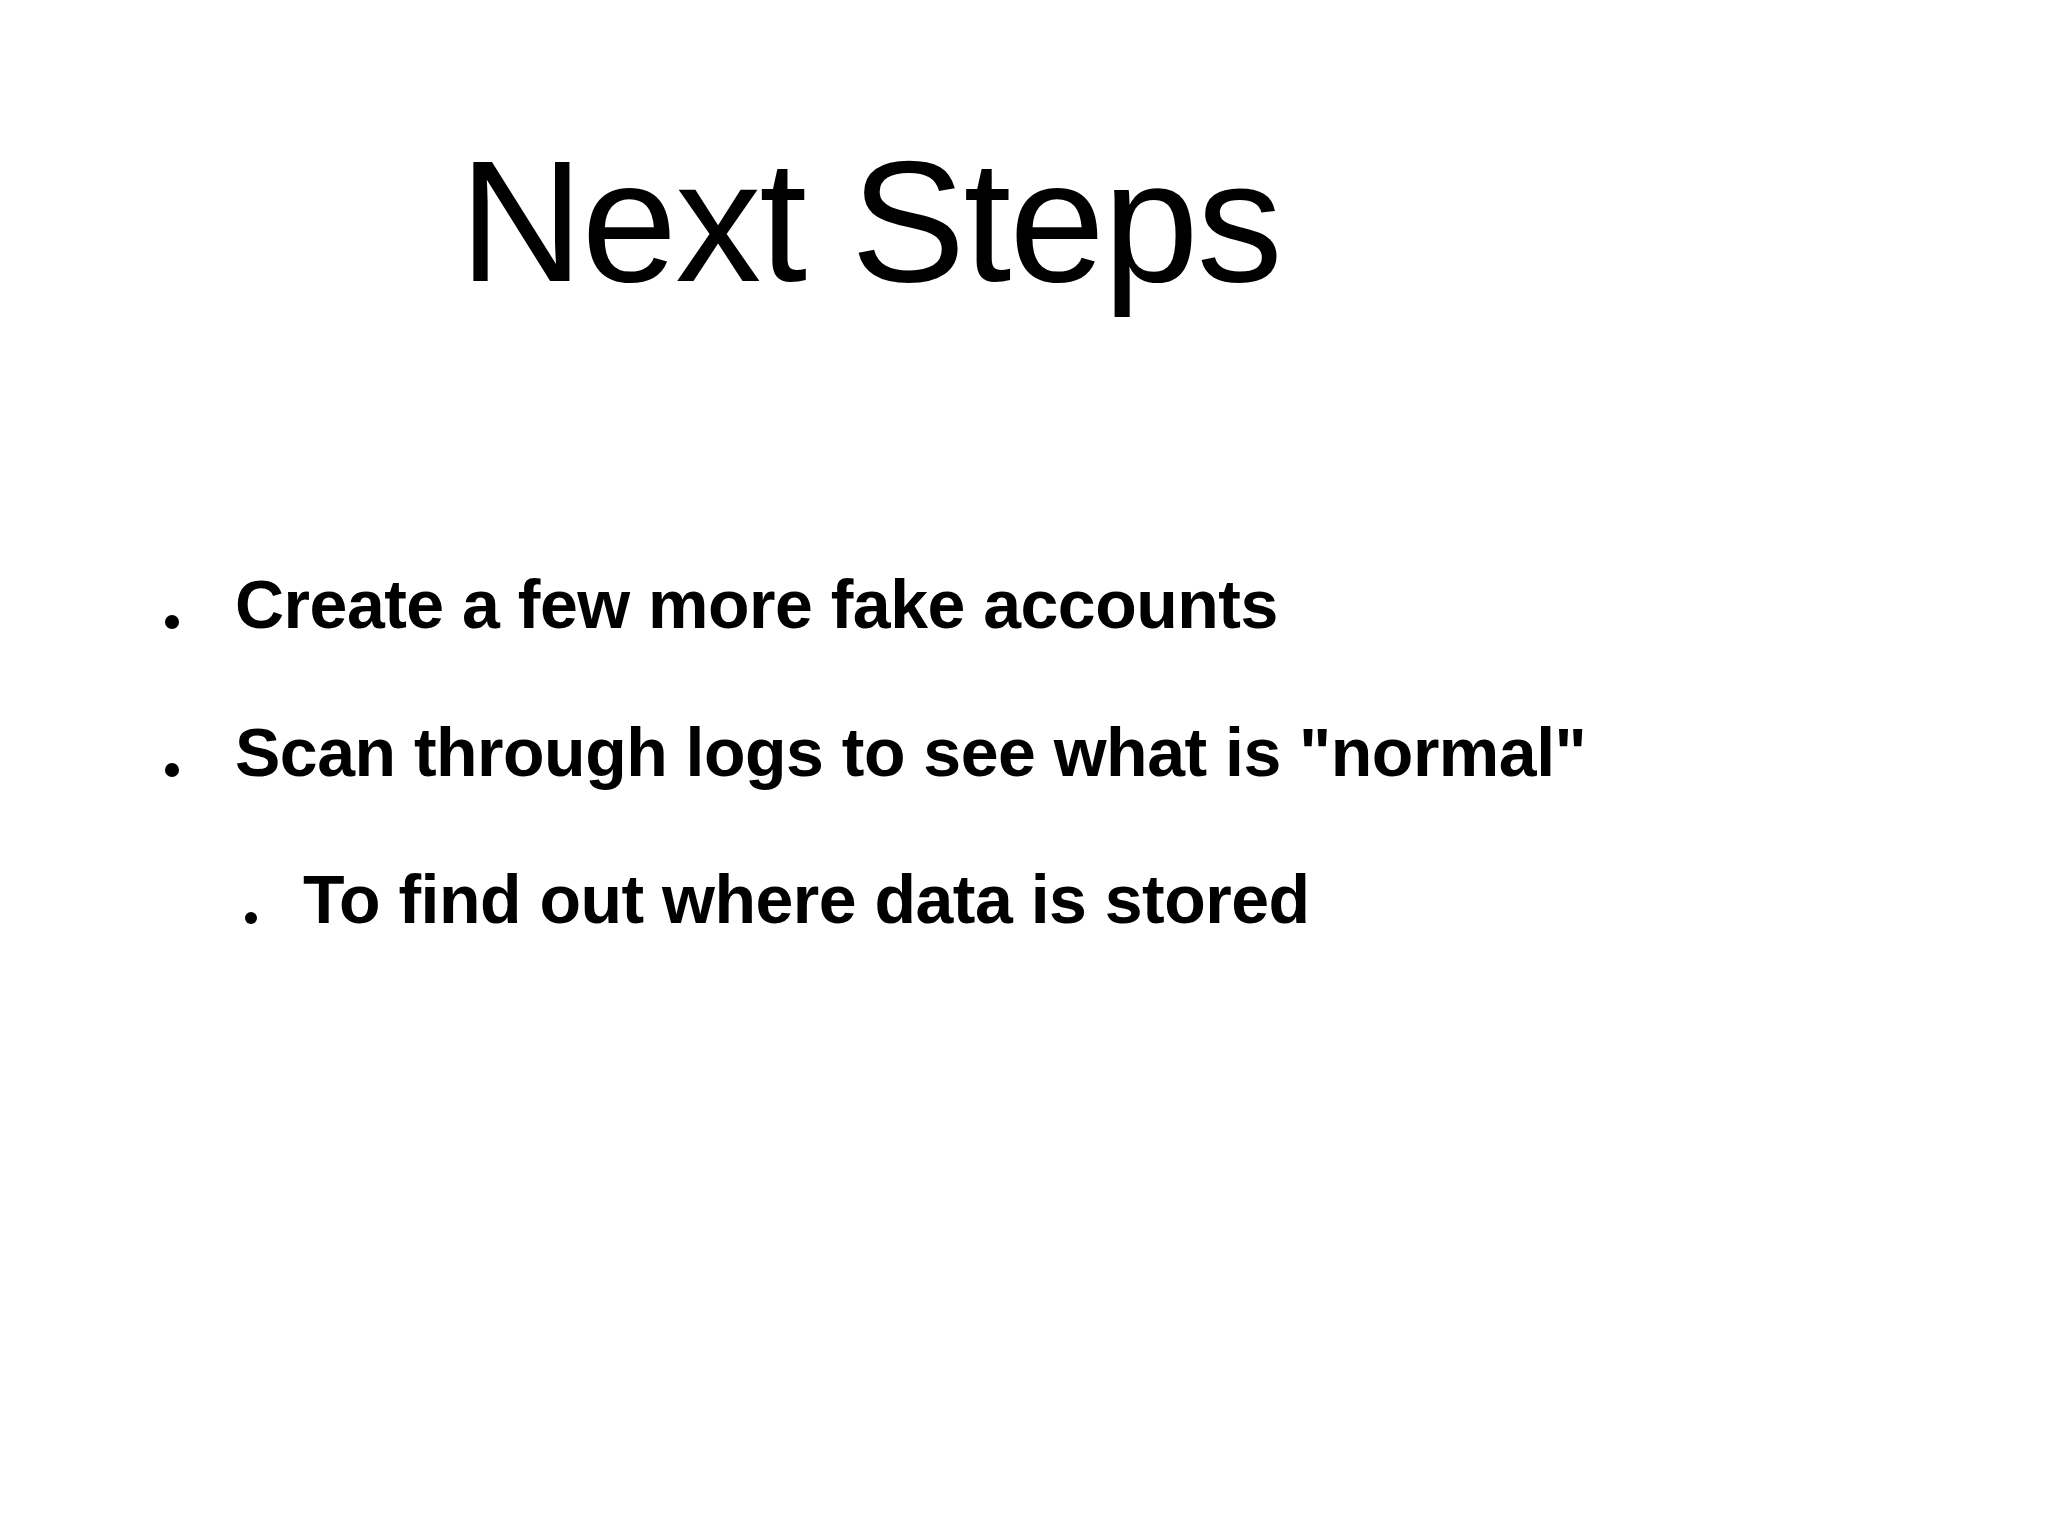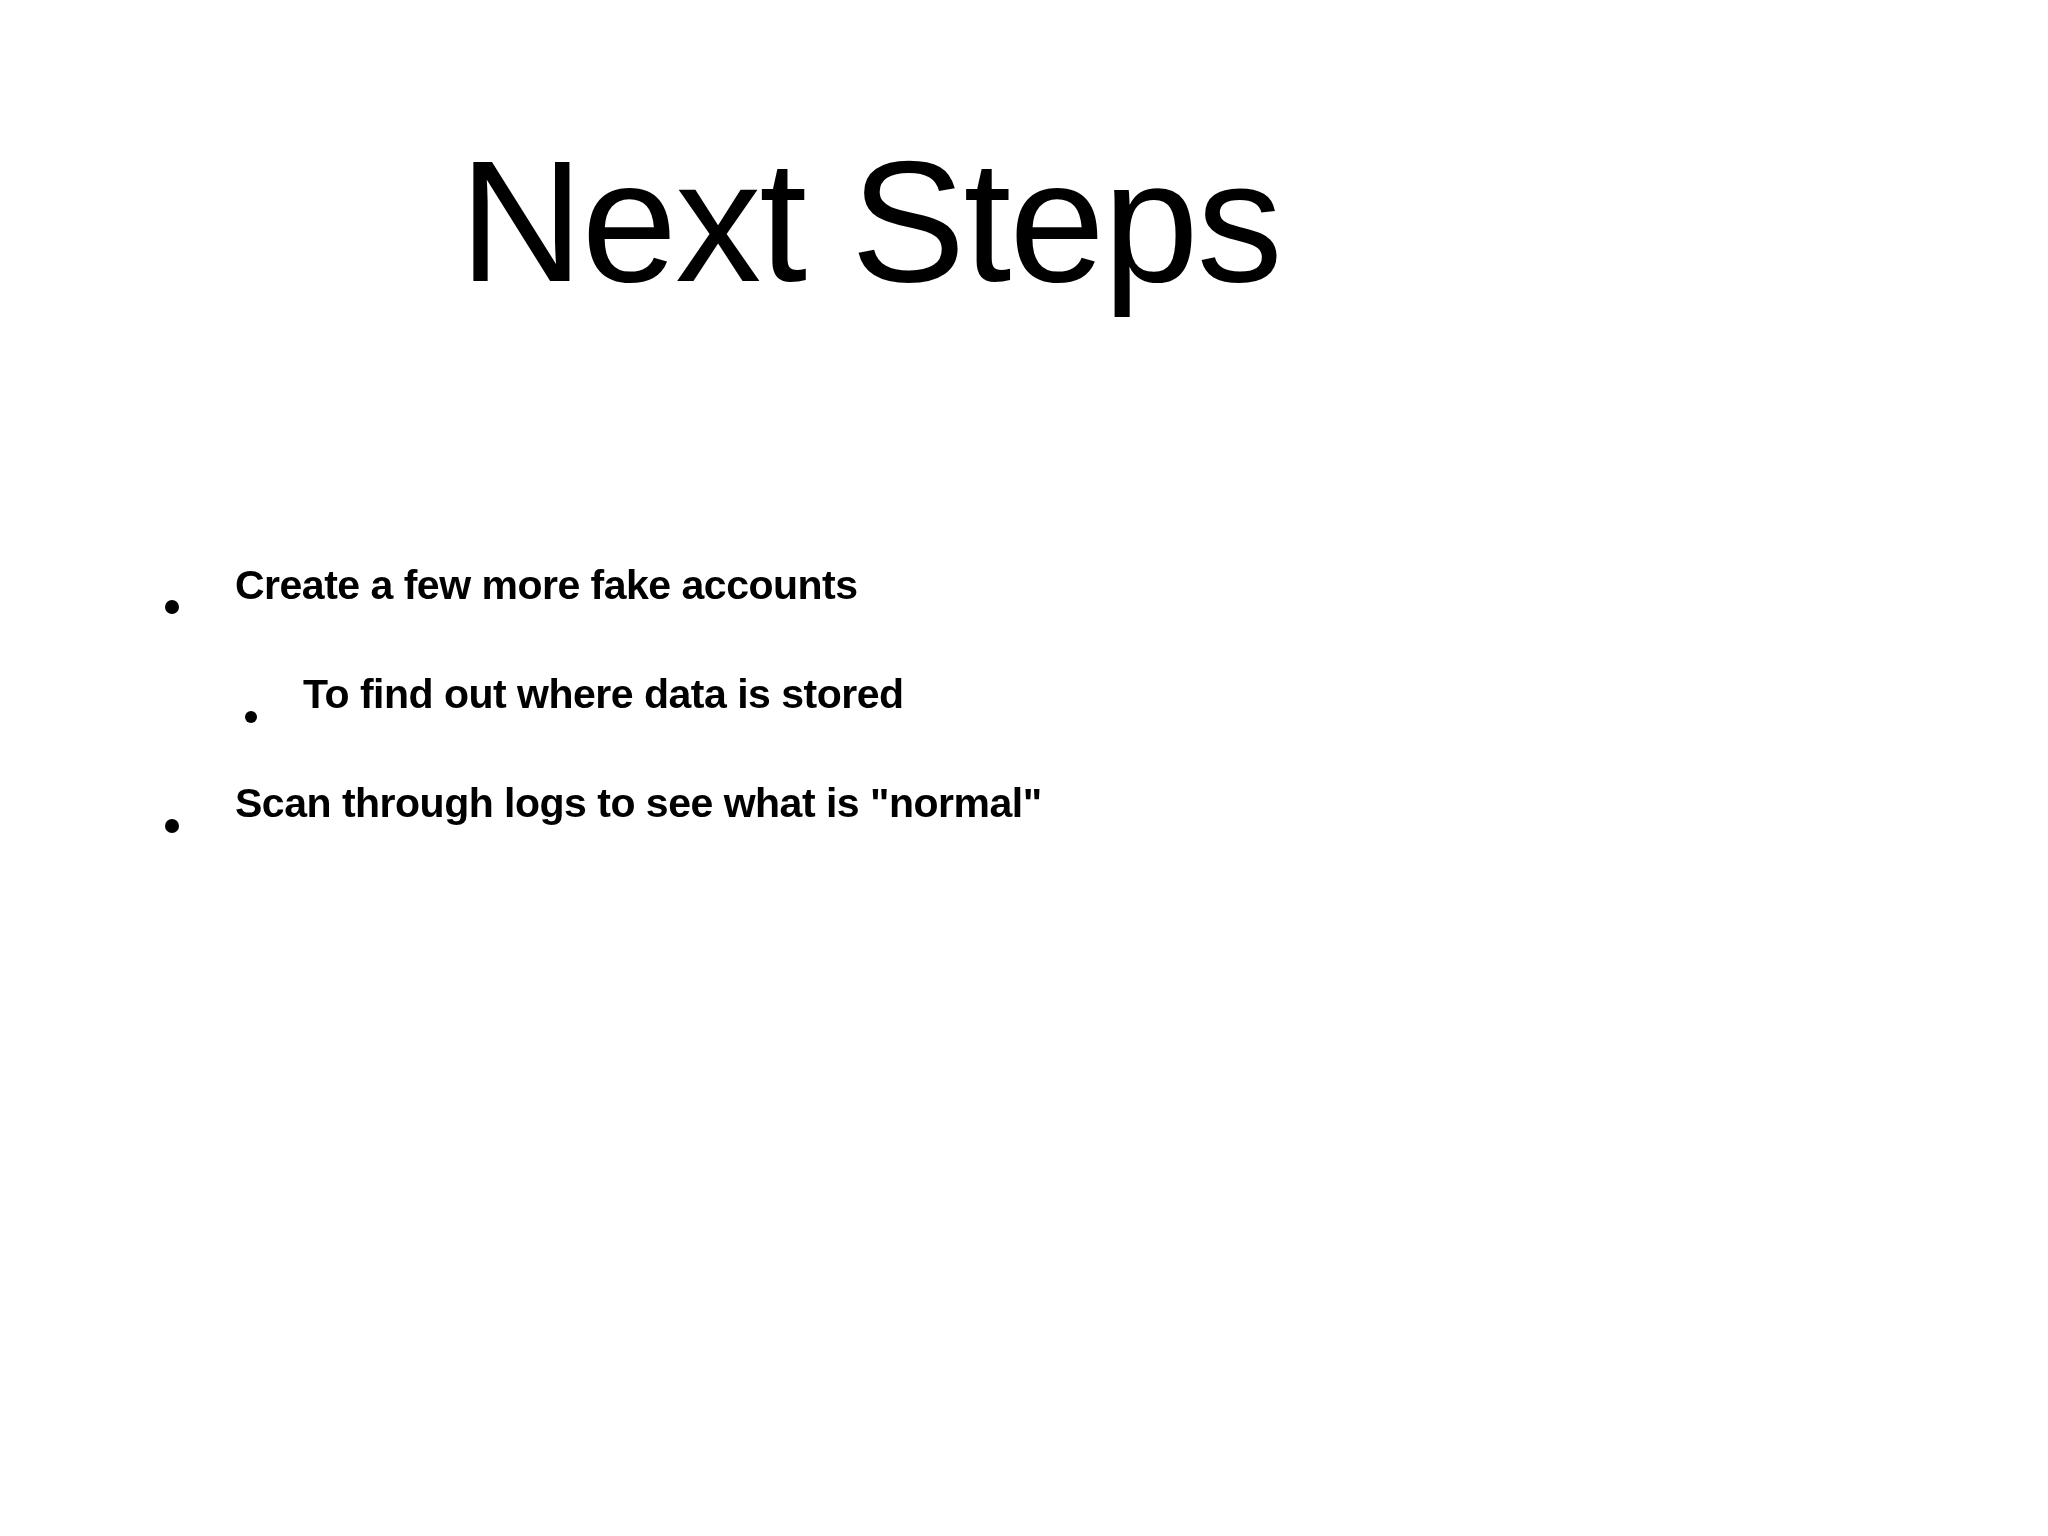--- a/index.html
+++ b/index.html
@@ -36,22 +36,22 @@
     position: absolute;
     top: 556px;
     left: 165px;
     right: 110px;
     margin: 0;
     padding: 0;
     list-style: none;
   }
   .bullet {
     display: flex;
-    align-items: flex-end;
-    font-size: 41px;
+    align-items: center;
+    font-size: 68px;
     font-weight: bold;
     line-height: 1.42;
     margin-bottom: 51px;
     letter-spacing: -0.5px;
   }
   .bullet .dot {
     flex: 0 0 auto;
     width: 14px;
     height: 14px;
     margin-top: 36px;
@@ -75,22 +75,22 @@
 </head>
 <body>
 
 <div class="slide">
   <h1 class="title">Next Steps</h1>
   <ul class="bullets">
       <li class="bullet level-1">
         <span class="dot"></span>
         <span class="txt">Create a few more fake accounts</span>
       </li>
+      <li class="bullet level-1">
+        <span class="dot"></span>
+        <span class="txt">Scan through logs to see what is "normal"</span>
+      </li>
       <li class="bullet level-2">
         <span class="dot"></span>
         <span class="txt">To find out where data is stored</span>
-      </li>
-      <li class="bullet level-1">
-        <span class="dot"></span>
-        <span class="txt">Scan through logs to see what is "normal"</span>
       </li>
     </ul>
 </div>
 
 </body></html>

